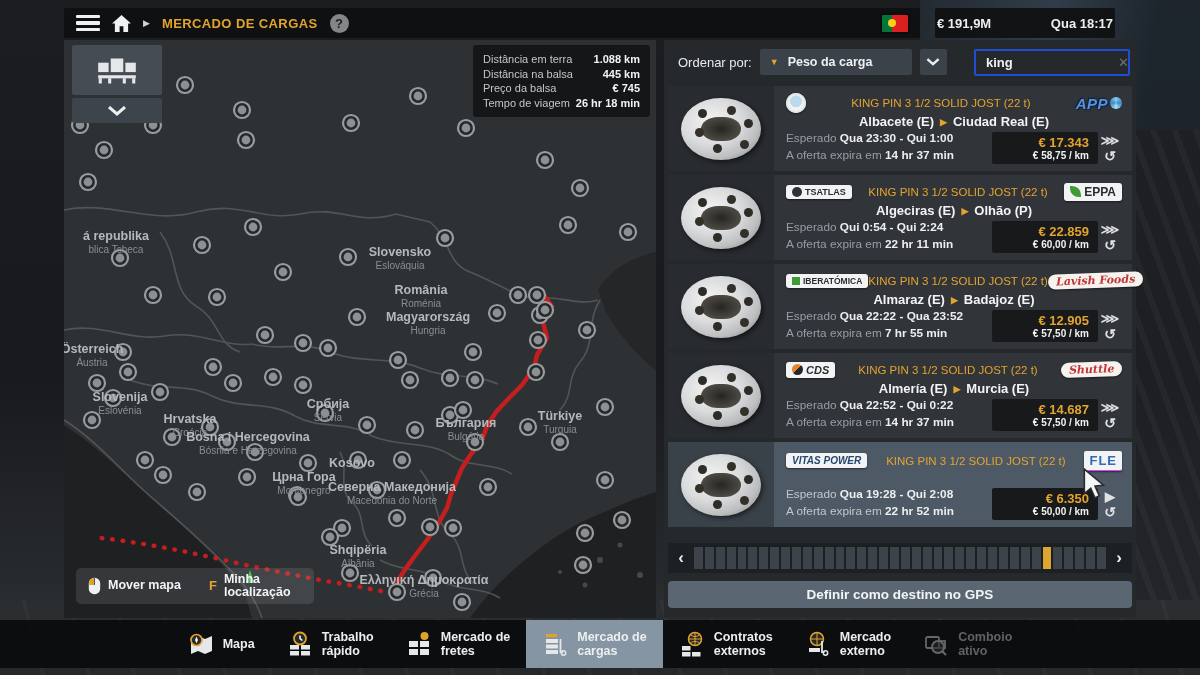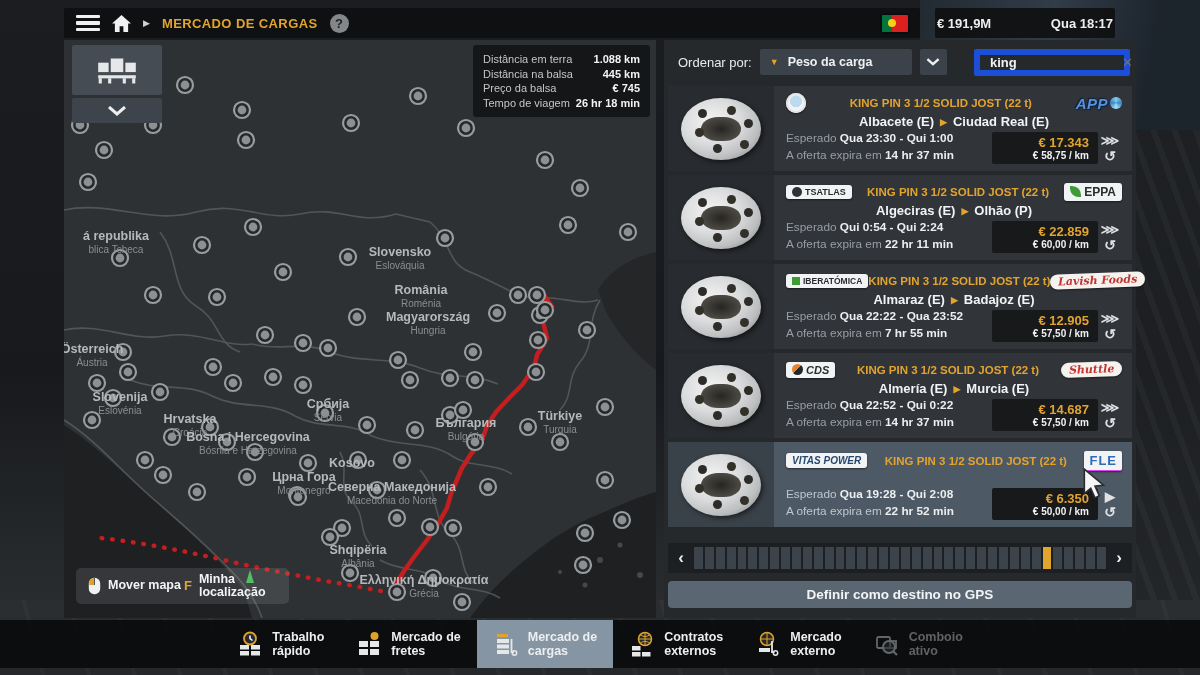--- a/index.html
+++ b/index.html
@@ -38,56 +38,56 @@
   .map svg.mapsvg{position:absolute;left:0;top:0}
   .infobox{position:absolute;right:6px;top:5px;width:177px;background:rgba(17,18,19,.88);
       border-radius:3px;padding:7px 10px;box-sizing:border-box;z-index:5}
   .infobox .irow{display:flex;justify-content:space-between;font-size:11px;line-height:14.5px}
   .infobox .il{color:#c3c6c8}
   .infobox .iv{color:#f2f3f4;font-weight:bold}
   .mapbtn1{position:absolute;left:8px;top:5px;width:90px;height:50px;background:#454c54;
       border-radius:2px;display:flex;align-items:center;justify-content:center;z-index:5;cursor:pointer}
   .mapbtn2{position:absolute;left:8px;top:58px;width:90px;height:25px;background:#3d444c;
       border-radius:2px;display:flex;align-items:center;justify-content:center;z-index:5;cursor:pointer}
-  .mapctl{position:absolute;left:12px;bottom:14px;display:flex;gap:3px;
+  .mapctl{position:absolute;left:12px;bottom:14px;display:flex;gap:28px;
       background:rgba(195,200,206,.14);border-radius:5px;padding:5px 12px;z-index:5}
   .mapctl .grp{display:flex;align-items:center;gap:7px}
   .mapctl .txt{color:#f2f3f4;font-weight:bold;font-size:12.5px;line-height:1.05}
   .mapctl .fkey{color:#e3a42e;font-weight:bold;font-size:13px}
   
   .panel{position:absolute;left:664px;top:40px;width:472px;height:578px;background:#26292c}
   .sortrow{display:flex;align-items:center;height:44px;padding:0 6px 0 14px;gap:8px;box-sizing:border-box}
   .sortlabel{color:#e8eaeb;font-size:13px}
   .dropdown{width:152px;height:26px;background:#3b424a;border-radius:2px;display:flex;
       align-items:center;gap:9px;padding:0 10px;box-sizing:border-box;cursor:pointer}
   .dropdown .tri{color:#e3a42e;font-size:9px}
   .dropdown .dtxt{color:#eef0f1;font-size:12.5px;font-weight:bold}
   .ddbtn{width:27px;height:26px;background:#3b424a;border-radius:2px;display:flex;
       align-items:center;justify-content:center;cursor:pointer}
-  .search{margin-left:auto;width:156px;height:27px;background:#26292c;border:6px solid #1d4ed8;
+  .search{margin-left:auto;width:156px;height:27px;background:#26292c;border:2px solid #1d4ed8;
       border-radius:2px;display:flex;align-items:center;padding:0 8px;box-sizing:border-box}
   .search input{background:transparent;border:none;outline:none;color:#f0f1f2;
       font-size:13px;font-weight:bold;width:130px;font-family:inherit}
   .search .clr{margin-left:auto;color:#6f7275;font-size:13px;cursor:pointer}
   .rows{padding:2px 4px;display:flex;flex-direction:column;gap:4px}
   .crow{height:85px;background:#31353a;display:flex;cursor:pointer}
   .crow.hl{background:#4d5965}
   .thumb{width:106px;background:#282b2f;display:flex;align-items:center;justify-content:center;flex:none}
   .crow.hl .thumb{background:#3a4249}
   .disc{width:80px;height:62px;border-radius:50%;position:relative;
       background:radial-gradient(ellipse at 38% 38%,#f4f4f4 0%,#dadbdc 42%,#bdbec0 68%,#939496 84%,#6d6e70 100%);
       box-shadow:2px 2px 5px rgba(0,0,0,.55)}
   .disc::before{content:"";position:absolute;left:25%;top:32%;width:50%;height:38%;
       background:radial-gradient(#262522,#4d4a44 70%,#6a675f);border-radius:50%/60%}
   .disc .bolts{position:absolute;width:9px;height:9px;border-radius:50%;background:#2e2c28;
       left:17px;top:11px;box-shadow:29px -3px 0 #33302a,46px 10px 0 #2e2c28,42px 31px 0 #33302a,
       15px 35px 0 #2e2c28,-3px 19px 0 #33302a}
   .ccontent{flex:1;padding:7px 10px 7px 12px;display:flex;flex-direction:column;min-width:0}
   .topline{display:flex;align-items:center;height:23px}
-  .ctitle{flex:1;text-align:center;color:#e3a42e;font-weight:bold;font-size:11.5px;white-space:nowrap}
+  .ctitle{flex:1;text-align:center;color:#e3a42e;font-weight:normal;font-size:11.5px;white-space:nowrap}
   .routeline{text-align:center;color:#f2f3f4;font-weight:bold;font-size:13px;height:19px;margin-top:1px}
   .routeline .rarr{color:#e3a42e;font-size:9px;padding:0 6px;vertical-align:1px}
   .botline{display:flex;align-items:flex-end;margin-top:auto}
   .times{font-size:11.8px;color:#989ea4;line-height:1.45;white-space:nowrap}
   .times b{color:#eceeef}
   .crow.hl .times{color:#bfc8cf}
   .pricebox{margin-left:auto;background:#17191b;border-radius:2px;padding:3px 9px;
       text-align:right;min-width:88px}
   .price{color:#e3a42e;font-weight:bold;font-size:13px}
   .perkm{color:#f0f1f2;font-weight:bold;font-size:10px}
@@ -684,20 +684,32 @@
       </div>
     <div class="sarr">›</div>
   </div>
   <div class="gps">Definir como destino no GPS</div>
 </div>
 
 <div class="nav" id="nav">
     <div class="nitem">
       <span style="display: flex;">
         <svg width="26" height="26" viewBox="0 0 26 26">
+          <path d="M3 8 L10 5 L17 8 L24 5 V20 L17 23 L10 20 L3 23 Z" fill="#e6e7e8"></path>
+          <circle cx="8.5" cy="9" r="5.5" fill="#26292c" stroke="#dfa32c" stroke-width="1.7"></circle>
+          <path d="M8.5 5.5 L10 9 L8.5 12.5 L7 9 Z" fill="#f2f3f4"></path>
+        </svg>
+      </span>
+      <div class="lbl">
+        <span>Mapa</span>
+      </div>
+    </div>
+    <div class="nitem">
+      <span style="display: flex;">
+        <svg width="26" height="26" viewBox="0 0 26 26">
           <rect x="3" y="14" width="9" height="4.5" fill="#e6e7e8"></rect>
           <rect x="14" y="14" width="9" height="4.5" fill="#e6e7e8"></rect>
           <rect x="3" y="20" width="9" height="4.5" fill="#e6e7e8"></rect>
           <rect x="14" y="20" width="9" height="4.5" fill="#e6e7e8"></rect>
           <circle cx="13" cy="7.5" r="6" fill="#26292c" stroke="#dfa32c" stroke-width="1.8"></circle>
           <path d="M13 4.5 V7.5 L15.5 9.5" stroke="#f2f3f4" stroke-width="1.6" fill="none"></path>
         </svg>
       </span>
       <div class="lbl">
         <span>Trabalho</span>

